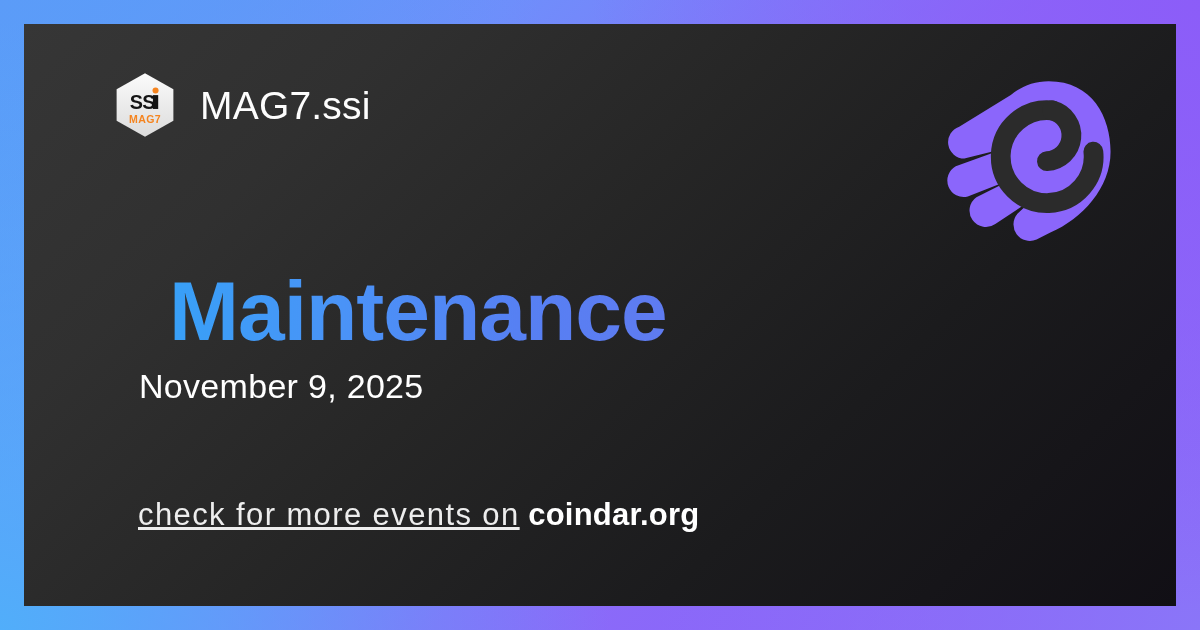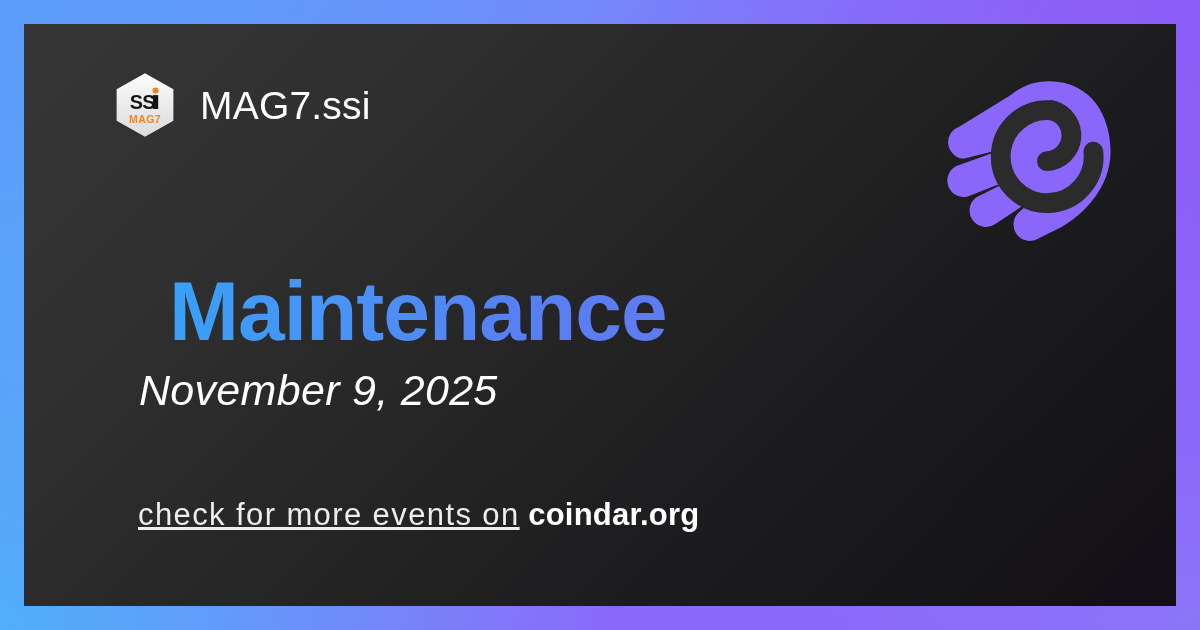--- a/index.html
+++ b/index.html
@@ -117,27 +117,26 @@
     background-clip:text;
     color:transparent;
     margin-left:33px;
     -webkit-text-fill-color:transparent;
   }
 
   .event-date{
     position:absolute;
     left:115px;
     top:345px;
-    font-size:43px;
+    font-size:34px;
     font-weight:400;
     color:#ffffff;
     letter-spacing:.3px;
     line-height:1;
     white-space:nowrap;
-    font-style:italic;
   }
 
   
   .footer-line{
     position:absolute;
     left:114px;
     bottom:76px;
     font-size:31px;
     line-height:1;
     white-space:nowrap;

